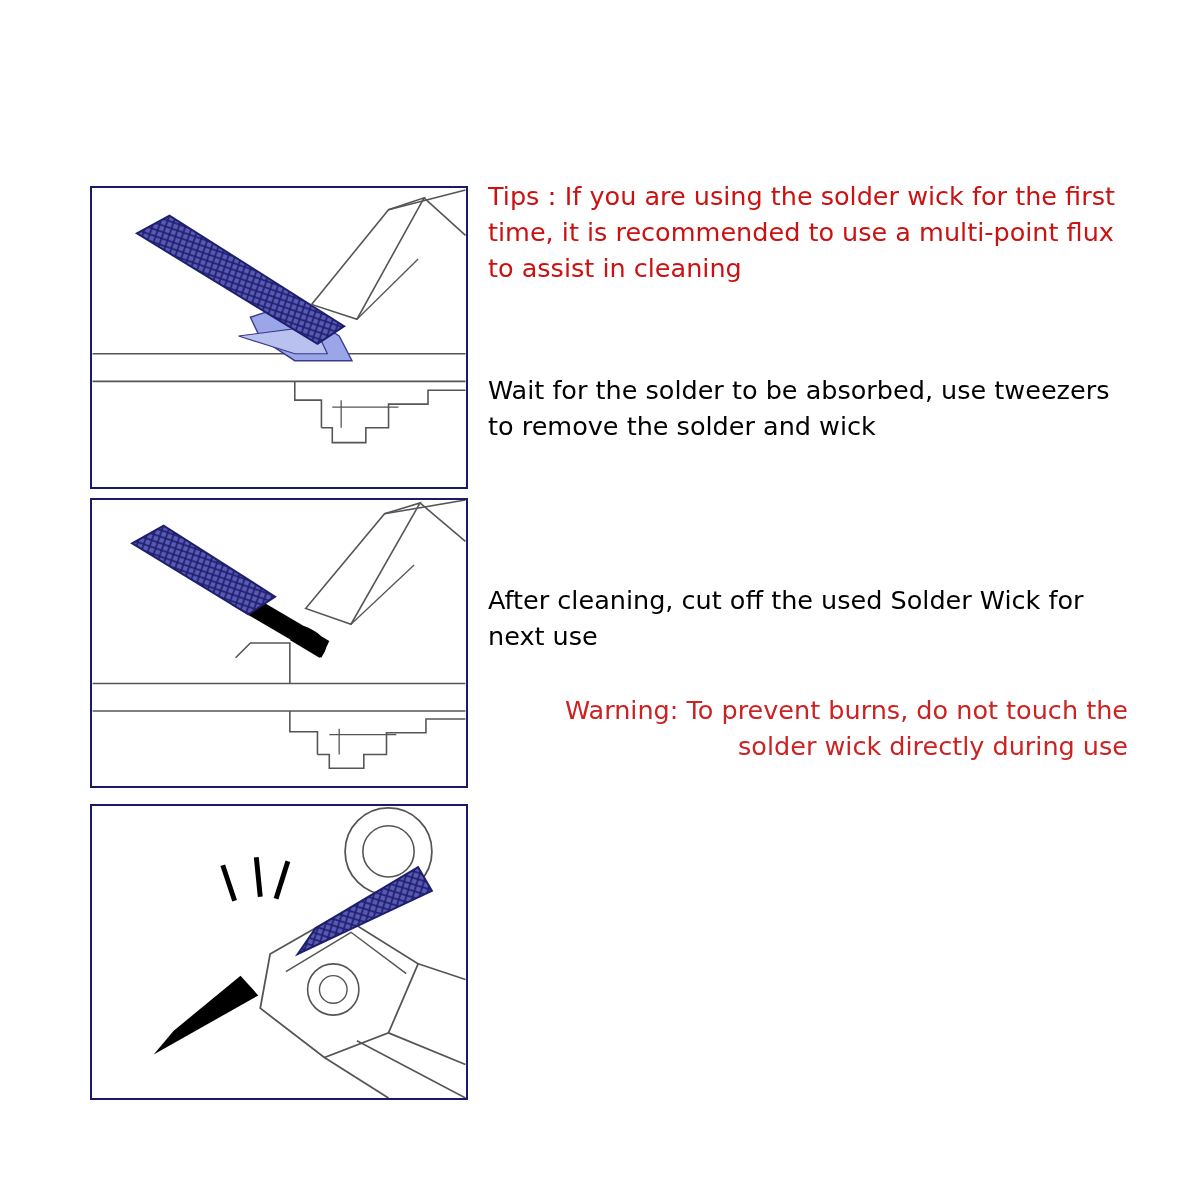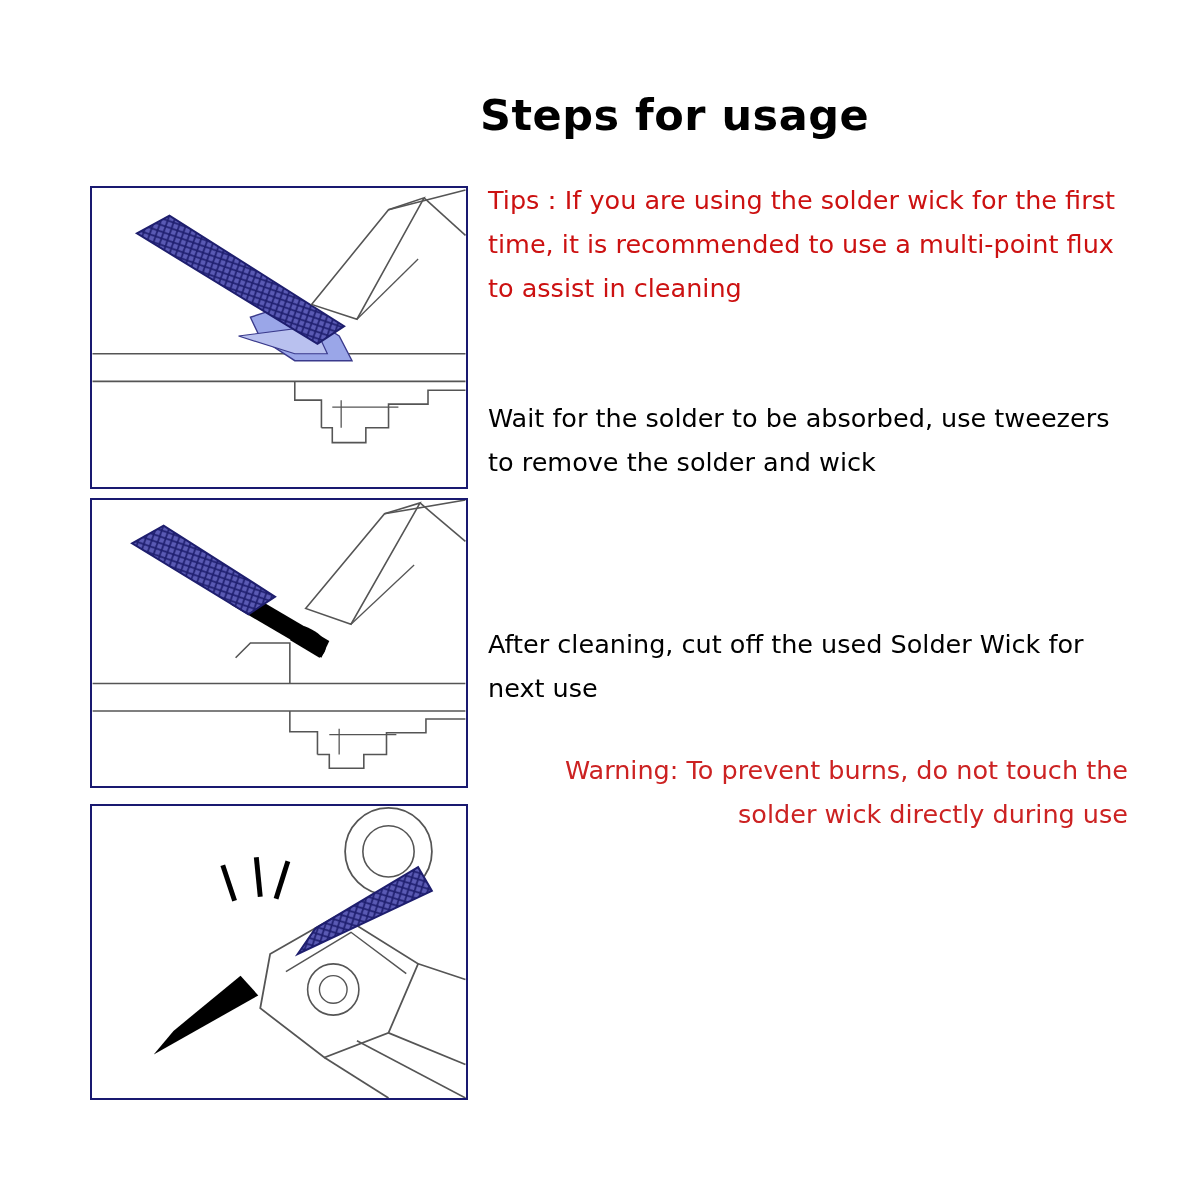--- a/index.html
+++ b/index.html
@@ -45,36 +45,35 @@
 
   
   .text-col {
     position: absolute;
     left: 488px;
     top: 178px;
     width: 640px;
   }
   .para {
     font-size: 25.5px;
-    line-height: 44px;
+    line-height: 36px;
     color: #000000;
     margin: 0 0 0 0;
     white-space: pre-wrap;
   }
   .para.red { color: #cc1111; }
   .para.warn { color: #cc2222; text-align: right; }
   .gap-md { height: 38px; }
   .gap-lg { height: 48px; }
 </style>
 </head>
 <body>
 
 <div class="page">
 
-  <div class="title">Steps for usage</div>
 
   <div class="panel" id="panel-1">
     <svg viewBox="0 0 378 303" xmlns="http://www.w3.org/2000/svg">
       <defs>
         <pattern id="braid1" width="9" height="9" patternUnits="userSpaceOnUse" patternTransform="rotate(-26)">
           <rect width="9" height="9" fill="#5a5ab4"></rect>
           <path d="M0 0 L9 9 M9 0 L0 9" stroke="#1e1e6e" stroke-width="1.6" fill="none"></path>
         </pattern>
       </defs>
 

